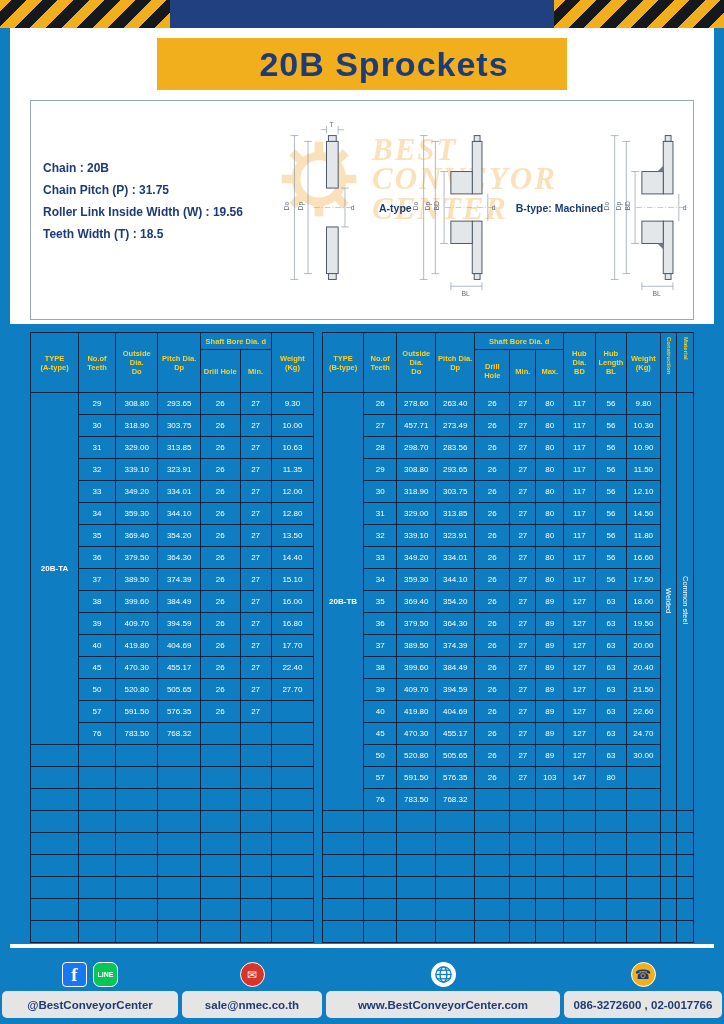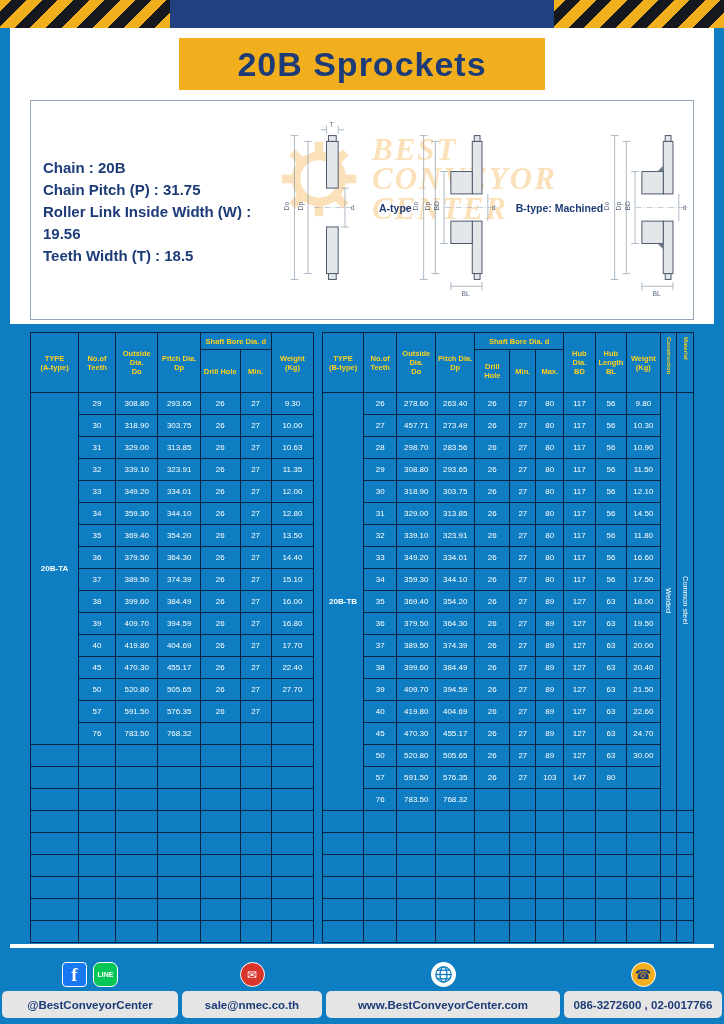--- a/index.html
+++ b/index.html
@@ -11,27 +11,27 @@
   
   .top-bar{position:absolute;top:0;left:0;width:724px;height:28px;background:#20407F;z-index:6;}
   .hazard{position:absolute;top:0;height:28px;width:170px;
     background:repeating-linear-gradient(-45deg,#F2AF1D 0 11px,#15181D 11px 22px);}
   .hazard-left{left:0;}
   .hazard-right{right:0;}
   
   .content{position:absolute;top:28px;left:10px;width:704px;height:920px;background:#ffffff;}
   
   .title-banner{width:366px;height:52px;margin:10px auto 0;background:#F2AF1D;
-    display:flex;align-items:center;justify-content:center;}
+    display:flex;align-items:center;justify-content:center;padding-left:44px;}
   .title-banner h1{margin:0;font-size:34px;color:#1C3B77;font-weight:bold;letter-spacing:1px;}
   
   .diagram-panel{position:relative;margin:10px 20px 0;height:218px;border:1px solid #97A8BB;
     display:flex;overflow:hidden;background:#fff;}
   .specs{flex:0 0 232px;padding:56px 0 0 12px;position:relative;z-index:2;}
-  .spec-line{color:#1C3B77;font-weight:bold;font-size:15px;line-height:22px;}
+  .spec-line{color:#1C3B77;font-weight:bold;font-size:12px;line-height:22px;}
   .diagram{flex:1;display:flex;flex-direction:row;align-items:center;justify-content:flex-end;
     padding-bottom:5px;position:relative;z-index:2;}
   .diagram svg{width:104px;height:182px;}
   .caption{color:#1C3B77;font-weight:bold;font-size:10.5px;margin-top:1px;white-space:nowrap;}
   .part{fill:#e4e7ea;stroke:#4a5568;stroke-width:1;}
   .dim{stroke:#8899aa;stroke-width:0.7;}
   .dimtext{fill:#5a6b80;font-size:7px;}
   .centerln{stroke:#9aa8b8;stroke-width:0.6;stroke-dasharray:6 2 1 2;}
   .weld{fill:#6d7886;}
   

